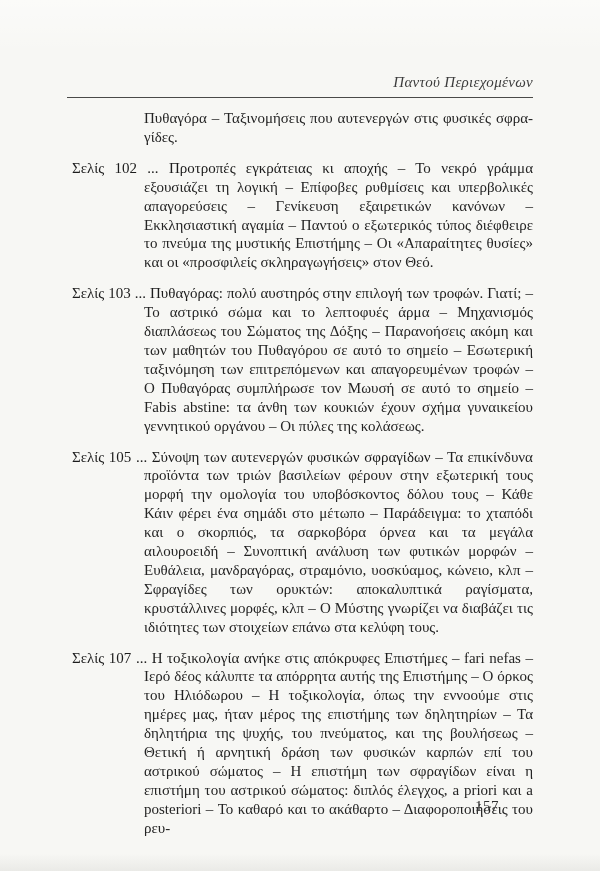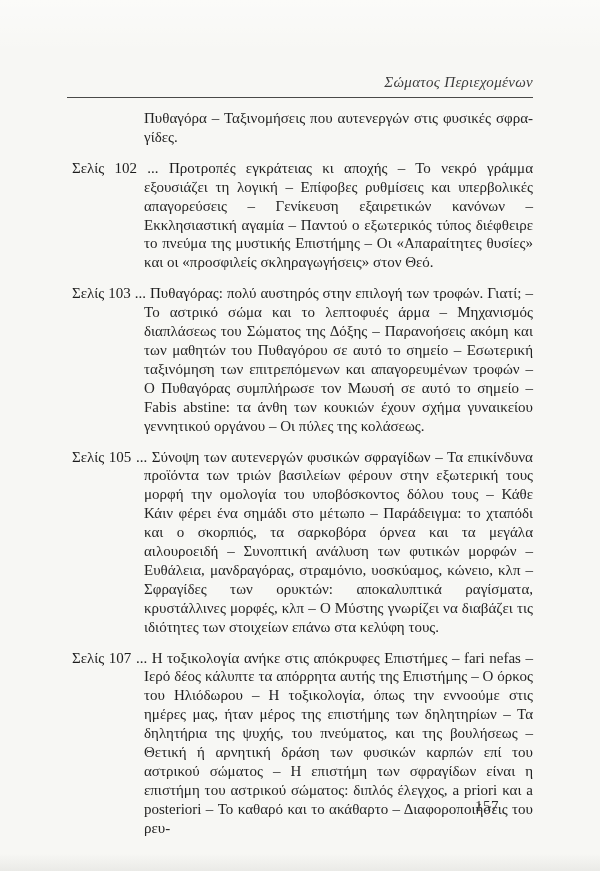--- a/index.html
+++ b/index.html
@@ -71,21 +71,21 @@
     font-size: 15px;
     color: #2e2e2e;
     letter-spacing: 0.5px;
   }
 </style>
 </head>
 <body>
 
 <div class="scan-vignette"></div>
 
-<div class="running-head">Σώματος Περιεχομένων</div>
+<div class="running-head">Παντού Περιεχομένων</div>
 
 <div class="head-rule"></div>
 
 <div class="content">
 
   <p class="continuation">Πυθαγόρα – Ταξινομήσεις που αυτενεργών στις φυσικές σφρα­γίδες.</p>
 
   <p class="toc-entry"><span class="entry-label">Σελίς 102 ... </span><span class="entry-title">Προτροπές εγκράτειας κι αποχής</span><span class="entry-text"> – Το νεκρό γράμμα εξουσιάζει τη λογική – Επίφοβες ρυθμίσεις και υπερβολικές απαγορεύσεις – Γενίκευση εξαιρετικών κανόνων – Εκκλησιαστική αγαμία – Παντού ο εξωτερικός τύπος διέφθειρε το πνεύμα της μυστικής Επιστήμης – Οι «Απαραίτητες θυσίες» και οι «προσφιλείς σκληραγωγήσεις» στον Θεό.</span></p>
 
   <p class="toc-entry"><span class="entry-label">Σελίς 103 ... </span><span class="entry-title">Πυθαγόρας: πολύ αυστηρός στην επιλογή των τροφών. Γιατί;</span><span class="entry-text"> – Το αστρικό σώμα και το λεπτοφυές άρμα – Μηχανισμός διαπλάσεως του Σώματος της Δόξης – Παρανοήσεις ακόμη και των μαθητών του Πυθαγόρου σε αυτό το σημείο – Εσωτερική ταξινόμηση των επιτρεπόμενων και απαγορευμένων τροφών – Ο Πυθαγόρας συμπλήρωσε τον Μωυσή σε αυτό το σημείο – Fabis abstine: τα άνθη των κουκιών έχουν σχήμα γυναικείου γεννητικού οργάνου – Οι πύλες της κολάσεως.</span></p>

